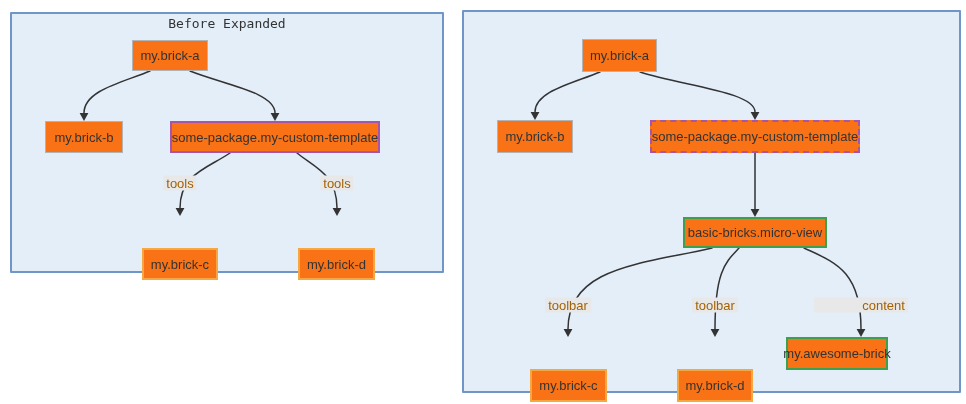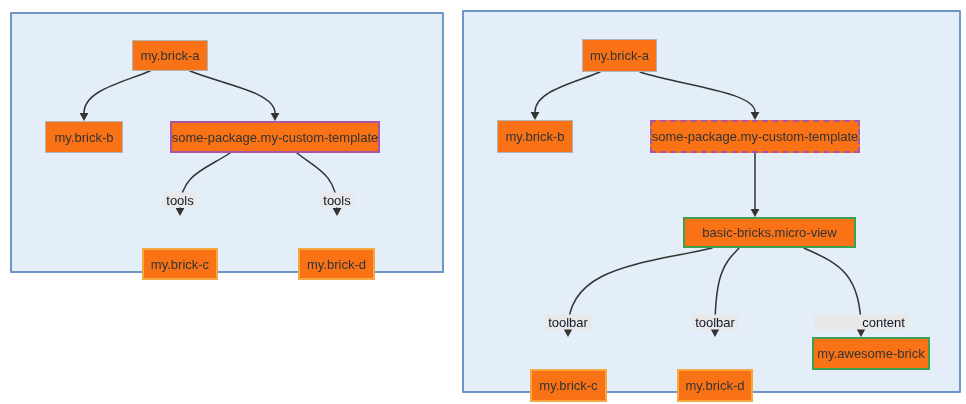--- a/index.html
+++ b/index.html
@@ -62,34 +62,34 @@
   }
   .n-default       { border: 1px solid #b3b3b3; }
   .n-purple        { border: 2px solid #a855a8; }
   .n-purple-dashed { border: 2px dashed #a855a8; }
   .n-orange        { border: 2px solid #f5a742; margin-top: 32px; }
   .n-green         { border: 2px solid #3da04f; }
   .edge-label {
     position: absolute;
     transform: translate(-50%, -50%);
     background: #e8e8e8;
-    color: #0f172a;
+    color: #a16207;
     font-size: 13px;
     line-height: 15px;
     padding: 0 3px;
     white-space: nowrap;
-    margin-top: 17px;
   }
 </style>
 </head>
 <body>
 
 <div class="page">
 
   <section class="panel" style="left:10px; top:12px; width:434px; height:261px;">
+    <div class="panel-title">Before Expanded</div>
 
     <svg class="edges" width="430" height="257" viewBox="0 0 430 257">
 
       <path class="link" d="M138,57 C112,68 72,76 72,99"></path>
       <path class="arrow" d="M67.6,99 L76.4,99 L72,107 Z"></path>
 
       <path class="link" d="M178,57 C210,70 263,78 263,99"></path>
       <path class="arrow" d="M258.6,99 L267.4,99 L263,107 Z"></path>
 
       <path class="link" d="M218,139 C196,154 168,160 168,194"></path>
@@ -144,30 +144,30 @@
 
     <div class="node n-default" style="left:118px; top:27px; width:75px; height:33px;">
       <span>my.brick-a</span>
     </div>
     <div class="node n-default" style="left:33px; top:108px; width:76px; height:33px;">
       <span>my.brick-b</span>
     </div>
     <div class="node n-purple-dashed" style="left:186px; top:108px; width:210px; height:33px;">
       <span>some-package.my-custom-template</span>
     </div>
-    <div class="node n-green" style="left:219px; top:205px; width:173px; height:31px;">
+    <div class="node n-green" style="left:219px; top:205px; width:144px; height:31px;">
       <span>basic-bricks.micro-view</span>
     </div>
     <div class="node n-orange" style="left:66px; top:325px; width:77px; height:33px;">
       <span>my.brick-c</span>
     </div>
     <div class="node n-orange" style="left:213px; top:325px; width:76px; height:33px;">
       <span>my.brick-d</span>
     </div>
-    <div class="node n-green" style="left:348px; top:325px; width:118px; height:33px;">
+    <div class="node n-green" style="left:322px; top:325px; width:102px; height:33px;">
       <span>my.awesome-brick</span>
     </div>
 
     <div class="edge-label" style="left:104px; top:293px;">toolbar</div>
     <div class="edge-label" style="left:251px; top:293px;">toolbar</div>
     <div class="edge-label" style="left:397px; top:293px;padding-left:48px;">content</div>
   </section>
 
 </div>
 

